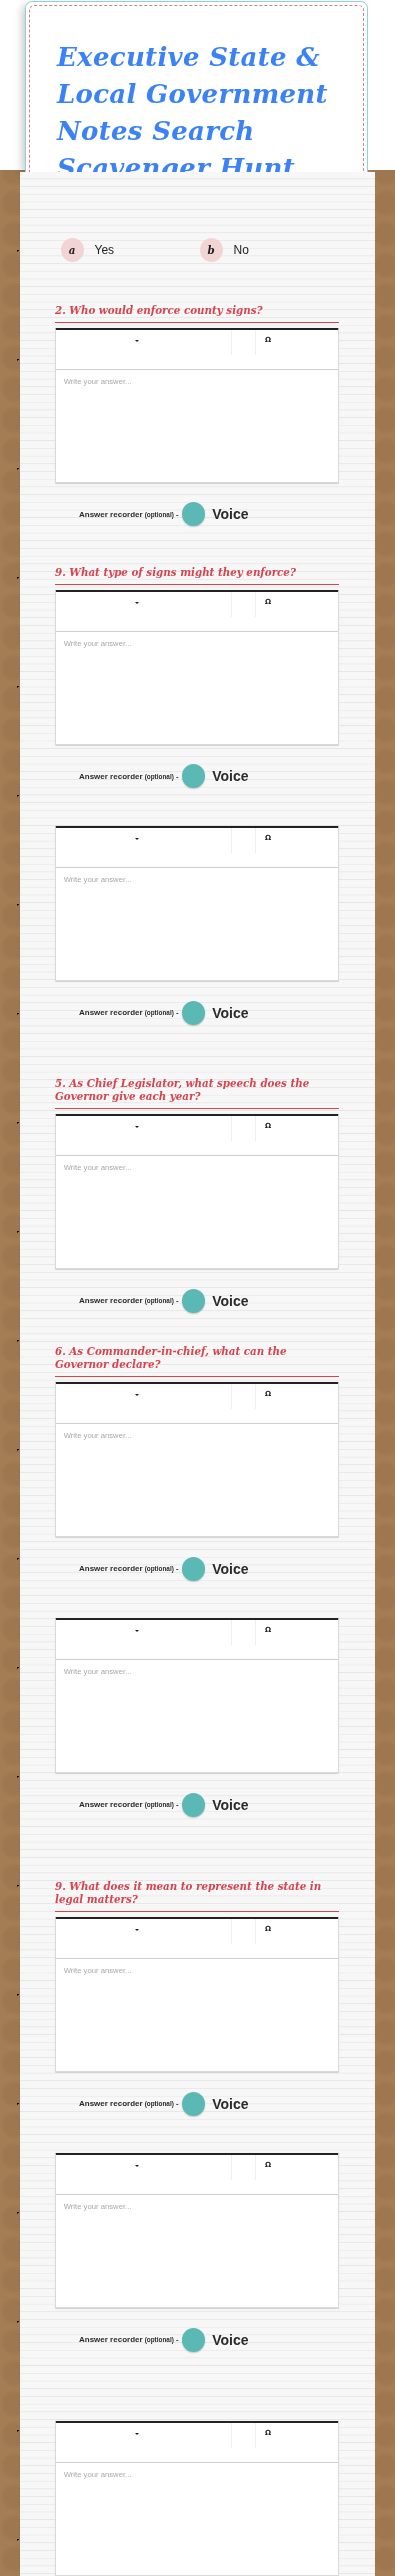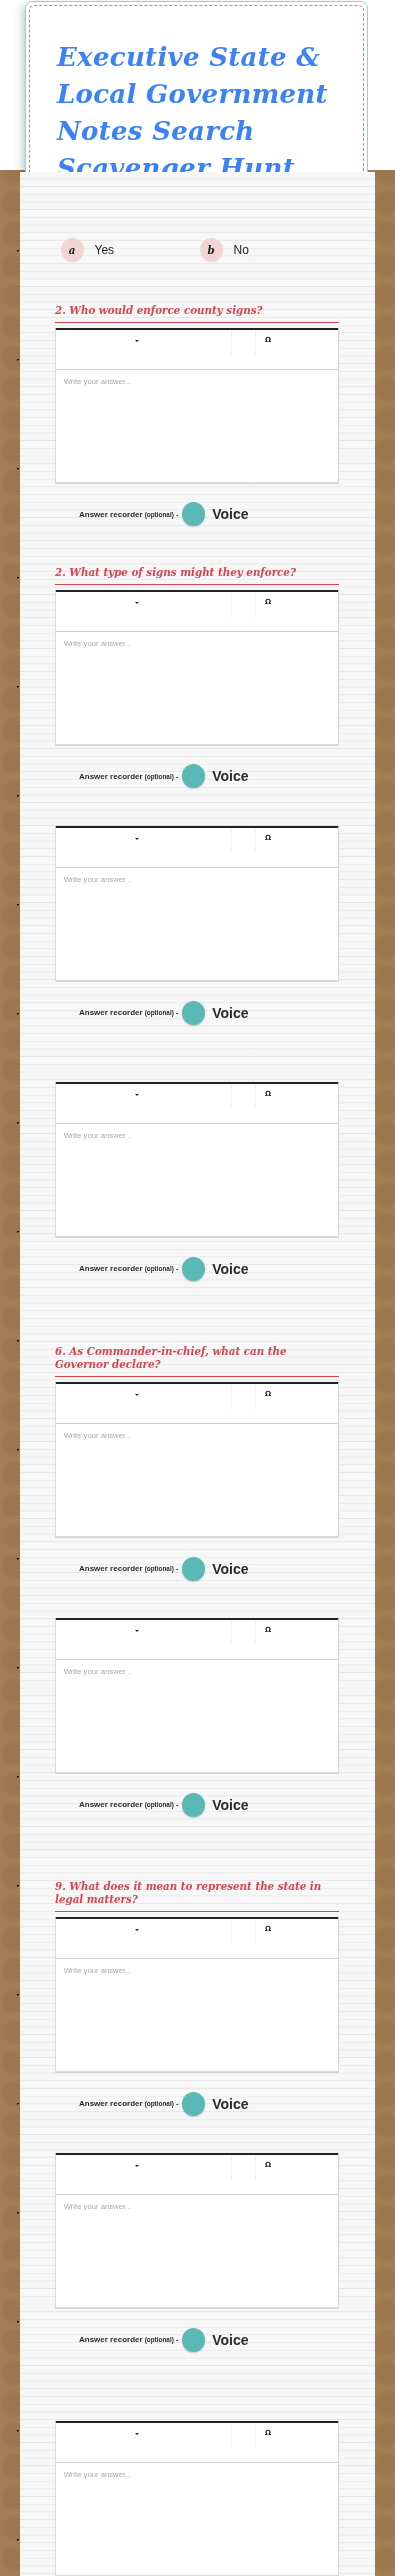--- a/index.html
+++ b/index.html
@@ -130,21 +130,21 @@
   <div class="recorder">
     <span class="rec-label">Answer recorder</span>
     <span class="rec-opt">(optional)</span>
     <span class="rec-dash">-</span>
     <span class="rec-btn"></span>
     <span class="rec-voice">Voice</span>
   </div>
 </section>
 
 <section class="q" style="top:566px">
-  <h2 class="q-title">2. What type of signs might they enforce?</h2>
+  <h2 class="q-title">9. What type of signs might they enforce?</h2>
   <div class="editor">
     <div class="toolbar">
       <div class="tb-dropdown">
           <span class="tb-caret"></span>
         </div>
       <span class="tb-sep" style="left:175px"></span>
       <span class="tb-btn" style="left:176px;width:24px"></span>
       <span class="tb-sep" style="left:199px"></span>
       <span class="tb-omega">Ω</span>
     </div>
@@ -175,20 +175,21 @@
   <div class="recorder">
     <span class="rec-label">Answer recorder</span>
     <span class="rec-opt">(optional)</span>
     <span class="rec-dash">-</span>
     <span class="rec-btn"></span>
     <span class="rec-voice">Voice</span>
   </div>
 </section>
 
 <section class="q" style="top:1077px">
+  <h2 class="q-title">5. As Chief Legislator, what speech does the Governor give each year?</h2>
   <div class="editor">
     <div class="toolbar">
       <div class="tb-dropdown">
           <span class="tb-caret"></span>
         </div>
       <span class="tb-sep" style="left:175px"></span>
       <span class="tb-btn" style="left:176px;width:24px"></span>
       <span class="tb-sep" style="left:199px"></span>
       <span class="tb-omega">Ω</span>
     </div>

